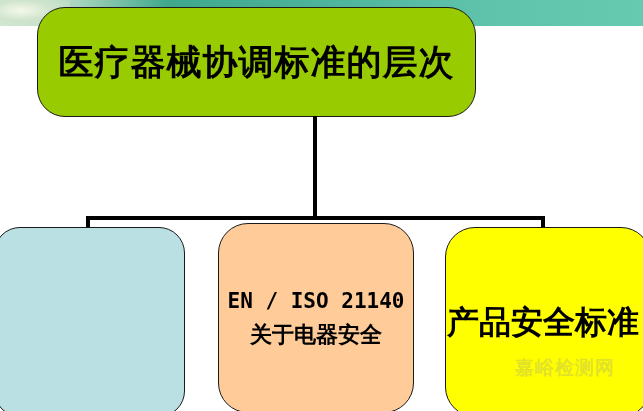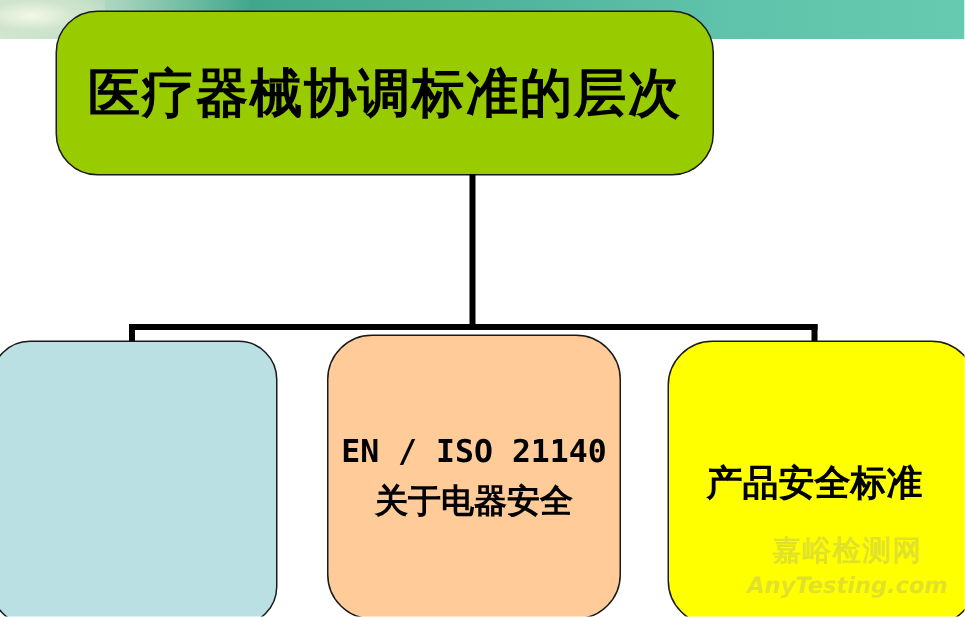--- a/index.html
+++ b/index.html
@@ -35,21 +35,21 @@
     .mid-box {
       left: 218px; top: 223px; width: 196px; height: 190px;
       background: #ffcc99; border-radius: 30px;
     }
     .right-box {
       left: 445px; top: 227px; width: 206px; height: 190px;
       background: #ffff00; border-radius: 30px;
     }
     .line-text { font-size: 22px; line-height: 33px; white-space: nowrap; }
     .line-text.mono { font-family: "DejaVu Sans Mono", "Liberation Mono", monospace; font-size: 21px; }
-    .right-box .line-text { font-size: 24px; margin-left: -10px; }
+    .right-box .line-text { font-size: 32px; margin-left: -10px; }
     .watermark {
       position: absolute; left: 490px; top: 353px; width: 150px; text-align: center;
       color: rgba(170,170,120,0.35); font-weight: bold; pointer-events: none;
     }
     .watermark .wm-cn { font-size: 19px; letter-spacing: 1px; line-height: 28px; }
     .watermark .wm-en { font-size: 15px; font-style: italic; line-height: 18px; }
   </style>
 </head>
 <body>
 
@@ -73,14 +73,13 @@
   <span class="line-text mono">EN / ISO 21140</span>
   <span class="line-text">关于电器安全</span>
 </div>
 
 <div class="box right-box">
   <span class="line-text">产品安全标准</span>
 </div>
 
 <div class="watermark">
   <div class="wm-cn">嘉峪检测网</div>
-  <div class="wm-en">AnyTesting.com</div>
 </div>
 
 </body></html>

